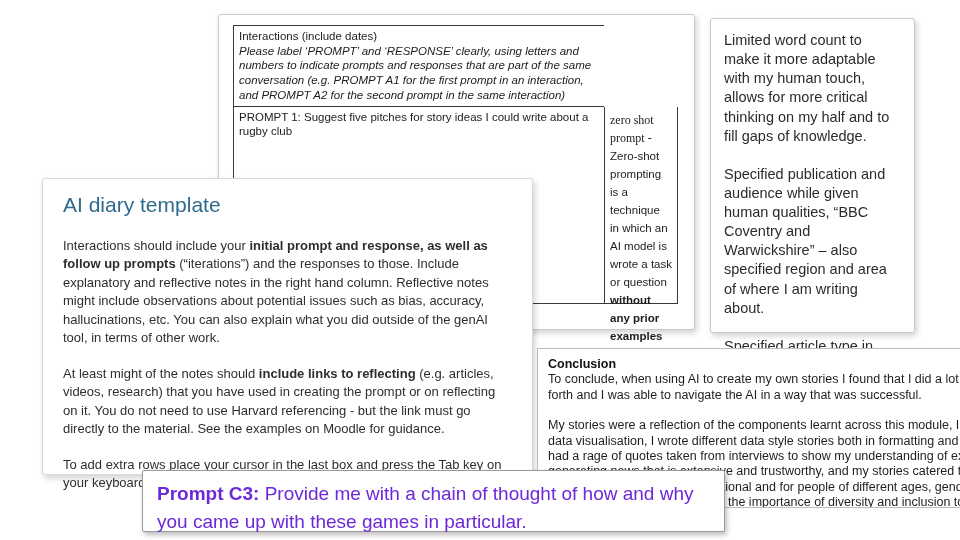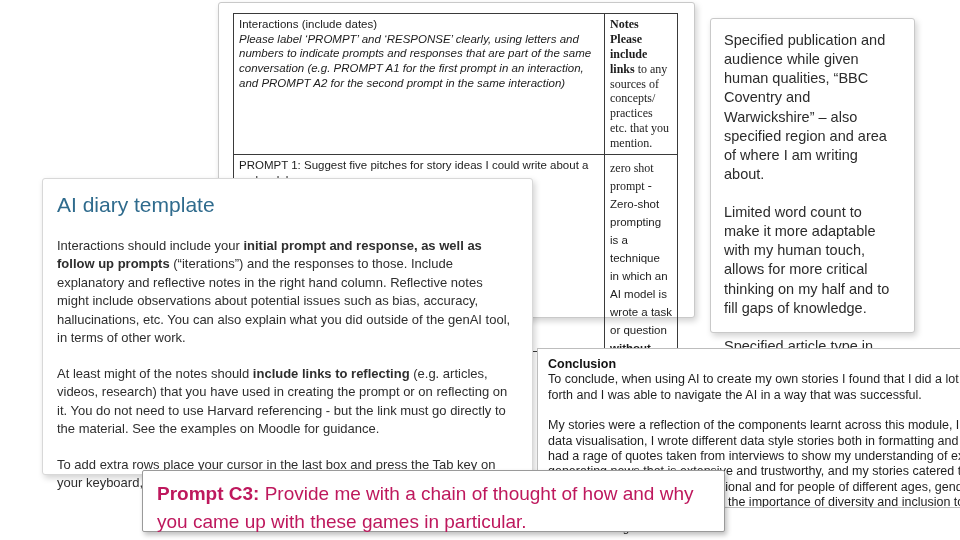--- a/index.html
+++ b/index.html
@@ -2,87 +2,83 @@
 <html><head>
 <meta charset="utf-8">
 <style>
   html,body{margin:0;padding:0;background:#ffffff;}
   #canvas{position:relative;width:960px;height:540px;background:#ffffff;overflow:hidden;
           font-family:"Liberation Sans",sans-serif;color:#222;}
   .card{position:absolute;background:#ffffff;border:1px solid #c9c9c9;border-radius:3px;
         box-shadow:2px 3px 6px rgba(0,0,0,0.18);box-sizing:border-box;}
 
   
-  #table-card{left:218px;top:2px;width:477px;height:316px;z-index:1;}
+  #table-card{left:218px;top:14px;width:477px;height:316px;z-index:1;}
   .tbl{position:absolute;left:14px;top:10px;width:445px;box-sizing:border-box;}
   .trow{display:flex;}
   .tcell{border:1px solid #3a3a3a;box-sizing:border-box;padding:3px 5px;}
   .tcell.cl{width:371px;border-right:none;}
   .tcell.cr{width:74px;}
   .trow.r2 .tcell{border-top:none;height:197px;}
   .t-sans{font-family:"Liberation Sans",sans-serif;font-size:11.5px;line-height:1.28;color:#1c1c1c;}
   .t-serif{font-family:"Liberation Serif",serif;font-size:12px;line-height:1.24;color:#1c1c1c;}
   .ital{font-style:italic;}
   .b{font-weight:700;}
 
   
   #right-card{left:710px;top:18px;width:205px;height:315px;z-index:1;padding:12px 13px;
               font-size:14.5px;line-height:1.32;color:#2b2b2b;}
   #right-card p{margin:0 0 19px 0;}
 
   
-  #diary-card{left:42px;top:178px;width:491px;height:297px;z-index:2;padding:12px 14px;
+  #diary-card{left:42px;top:178px;width:491px;height:297px;z-index:2;padding:12px 20px;
               border-color:#d8d8d8;}
   #diary-title{color:#2f6b8d;font-size:21px;font-weight:400;margin:2px 0 20px 0;}
   #diary-card p.body{font-size:13px;line-height:1.42;color:#2e2e2e;margin:0 0 17px 0;}
 
   
   #conclusion-card{left:537px;top:348px;width:500px;height:160px;z-index:2;padding:8px 10px;
                    border-radius:0;box-shadow:none;border-color:#bdbdbd;overflow:hidden;}
   #conclusion-card .c-title{font-size:12.5px;font-weight:700;color:#111;line-height:15.4px;}
   .c-line{font-size:12.5px;line-height:15.4px;white-space:nowrap;color:#1e1e1e;}
   .c-gap{height:15px;}
   .c-indent{margin-left:180px;}
 
   
   #prompt-box{left:142px;top:470px;width:583px;height:62px;z-index:3;padding:9px 14px;
               border-color:#9a9a9a;border-radius:2px;box-shadow:2px 3px 5px rgba(0,0,0,0.25);
-              font-size:19px;line-height:1.45;color:#be185d;}
+              font-size:19px;line-height:1.45;color:#6d28d9;}
 </style>
 </head>
 <body>
 
 <div id="canvas">
 
   <div class="card" id="table-card">
     <div class="tbl">
       <div class="trow r1">
         <div class="tcell cl t-sans">
           <span>Interactions (include dates)</span><br>
           <span class="ital">Please label ‘PROMPT’ and ‘RESPONSE’ clearly, using letters and numbers to indicate prompts and responses that are part of the same conversation (e.g. PROMPT A1 for the first prompt in an interaction, and PROMPT A2 for the second prompt in the same interaction)</span>
-        </div>
-        <div class="tcell cr t-serif">
-          <span class="b">Notes</span><br>
-          <span class="b">Please include links</span><span> to any sources of concepts/ practices etc. that you mention.</span>
         </div>
       </div>
       <div class="trow r2">
         <div class="tcell cl t-sans">
           <span>PROMPT 1: Suggest five pitches for story ideas I could write about a rugby club</span>
         </div>
         <div class="tcell cr">
           <span class="t-serif">zero shot prompt - </span><span class="t-sans">Zero-shot prompting is a technique in which an AI model is wrote a task or question </span><span class="t-sans b">without any prior examples or specific training</span><span class="t-sans"> on that task, relying solely on its pre-existing knowledge to generate a response.” </span>
         </div>
       </div>
     </div>
   </div>
 
   <div class="card" id="right-card">
+    <p>Limited word count to make it more adaptable with my human touch, allows for more critical thinking on my half and to fill gaps of knowledge.</p>
     <p>Specified publication and audience while given human qualities, “BBC Coventry and Warwickshire” – also specified region and area of where I am writing about.</p>
-    <p>Limited word count to make it more adaptable with my human touch, allows for more critical thinking on my half and to fill gaps of knowledge.</p>
     <p>Specified article type in listicle, this makes it clear for Ai what structure and format I want.</p>
   </div>
 
   <div class="card" id="diary-card">
     <h1 id="diary-title">AI diary template</h1>
     <p class="body"><span>Interactions should include your </span><span class="b">initial prompt and response, as well as follow up prompts</span><span> (“iterations”) and the responses to those. Include explanatory and reflective notes in the right hand column. Reflective notes might include observations about potential issues such as bias, accuracy, hallucinations, etc. You can also explain what you did outside of the genAI tool, in terms of other work.</span></p>
     <p class="body"><span>At least might of the notes should </span><span class="b">include links to reflecting</span><span> (e.g. articles, videos, research) that you have used in creating the prompt or on reflecting on it. You do not need to use Harvard referencing - but the link must go directly to the material. See the examples on Moodle for guidance.</span></p>
     <p class="body">To add extra rows place your cursor in the last box and press the Tab key on your keyboard, or right-click in any row and select ‘add new row’.</p>
   </div>
 

